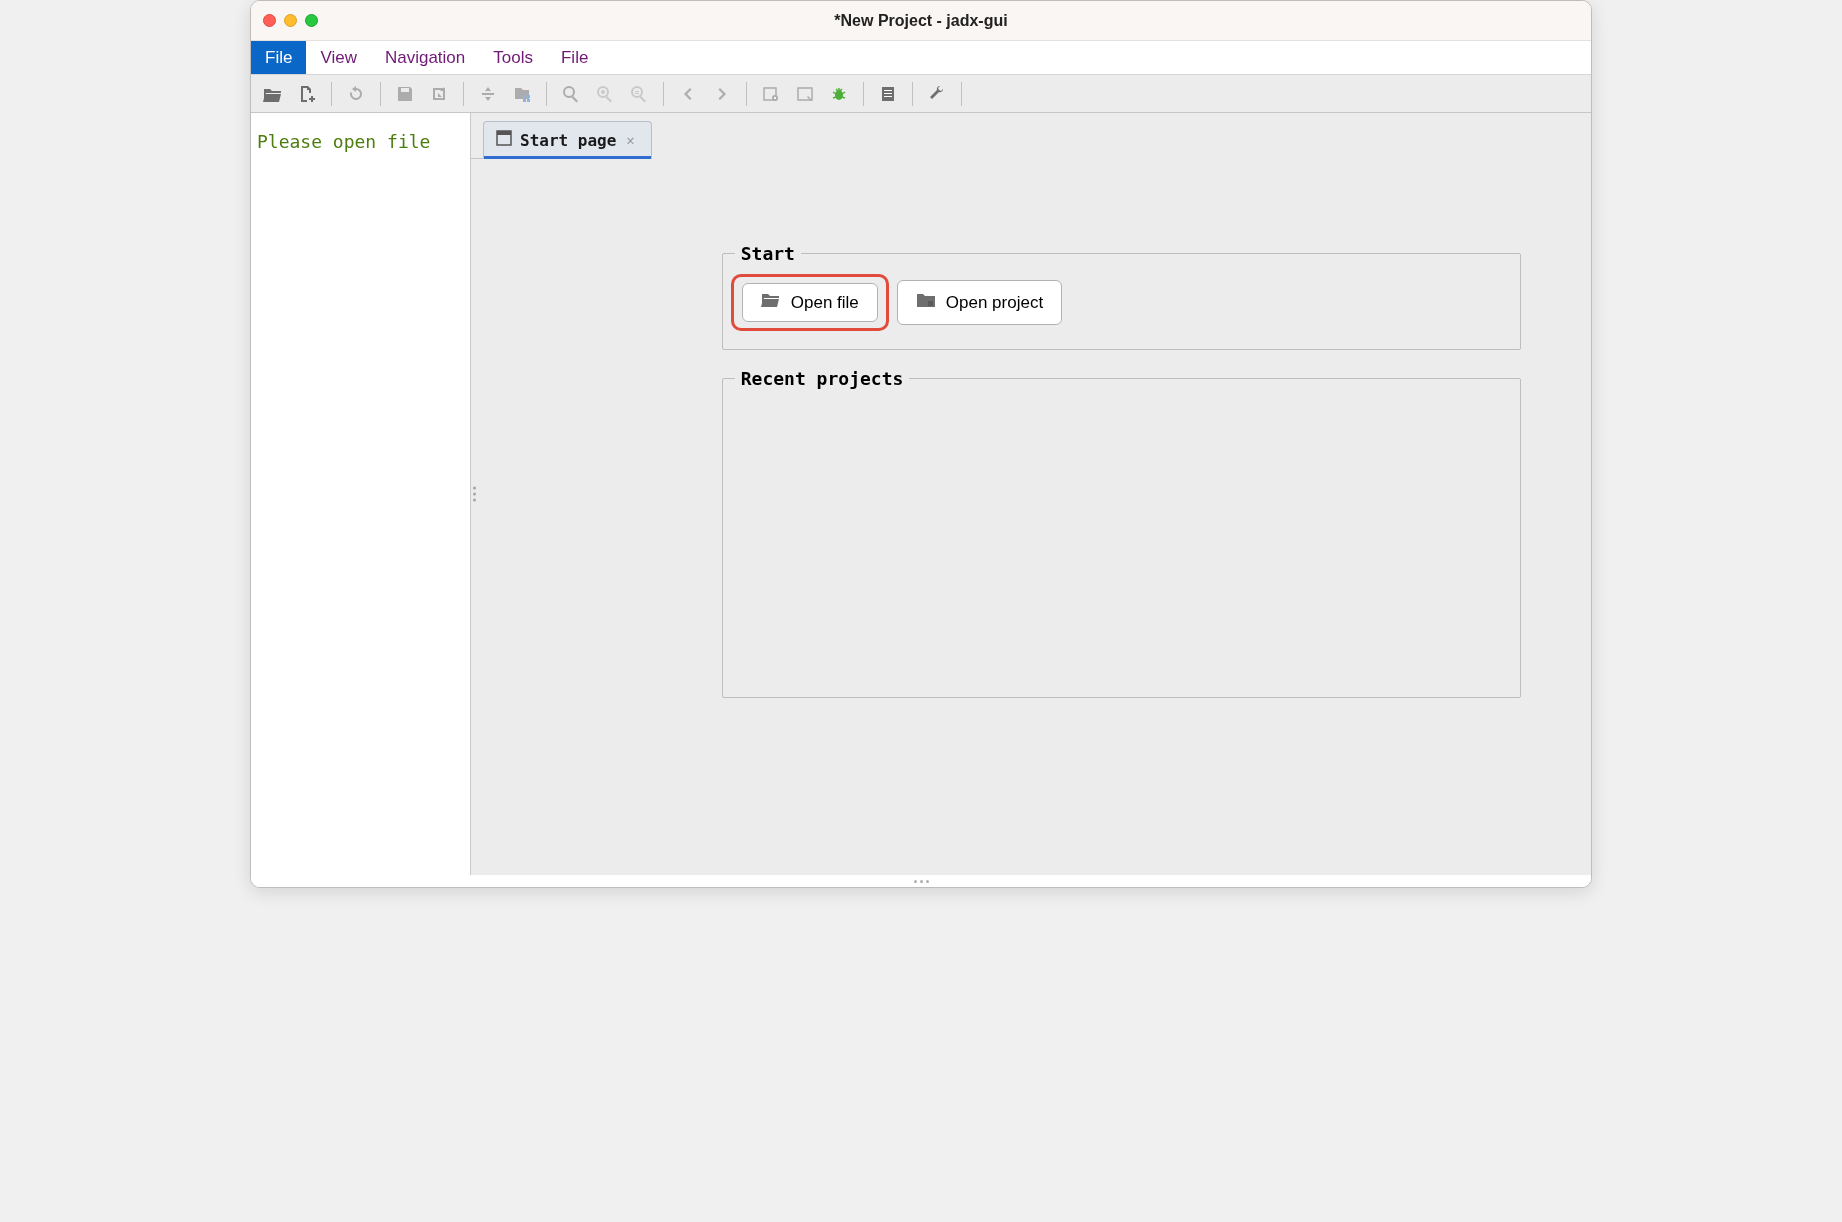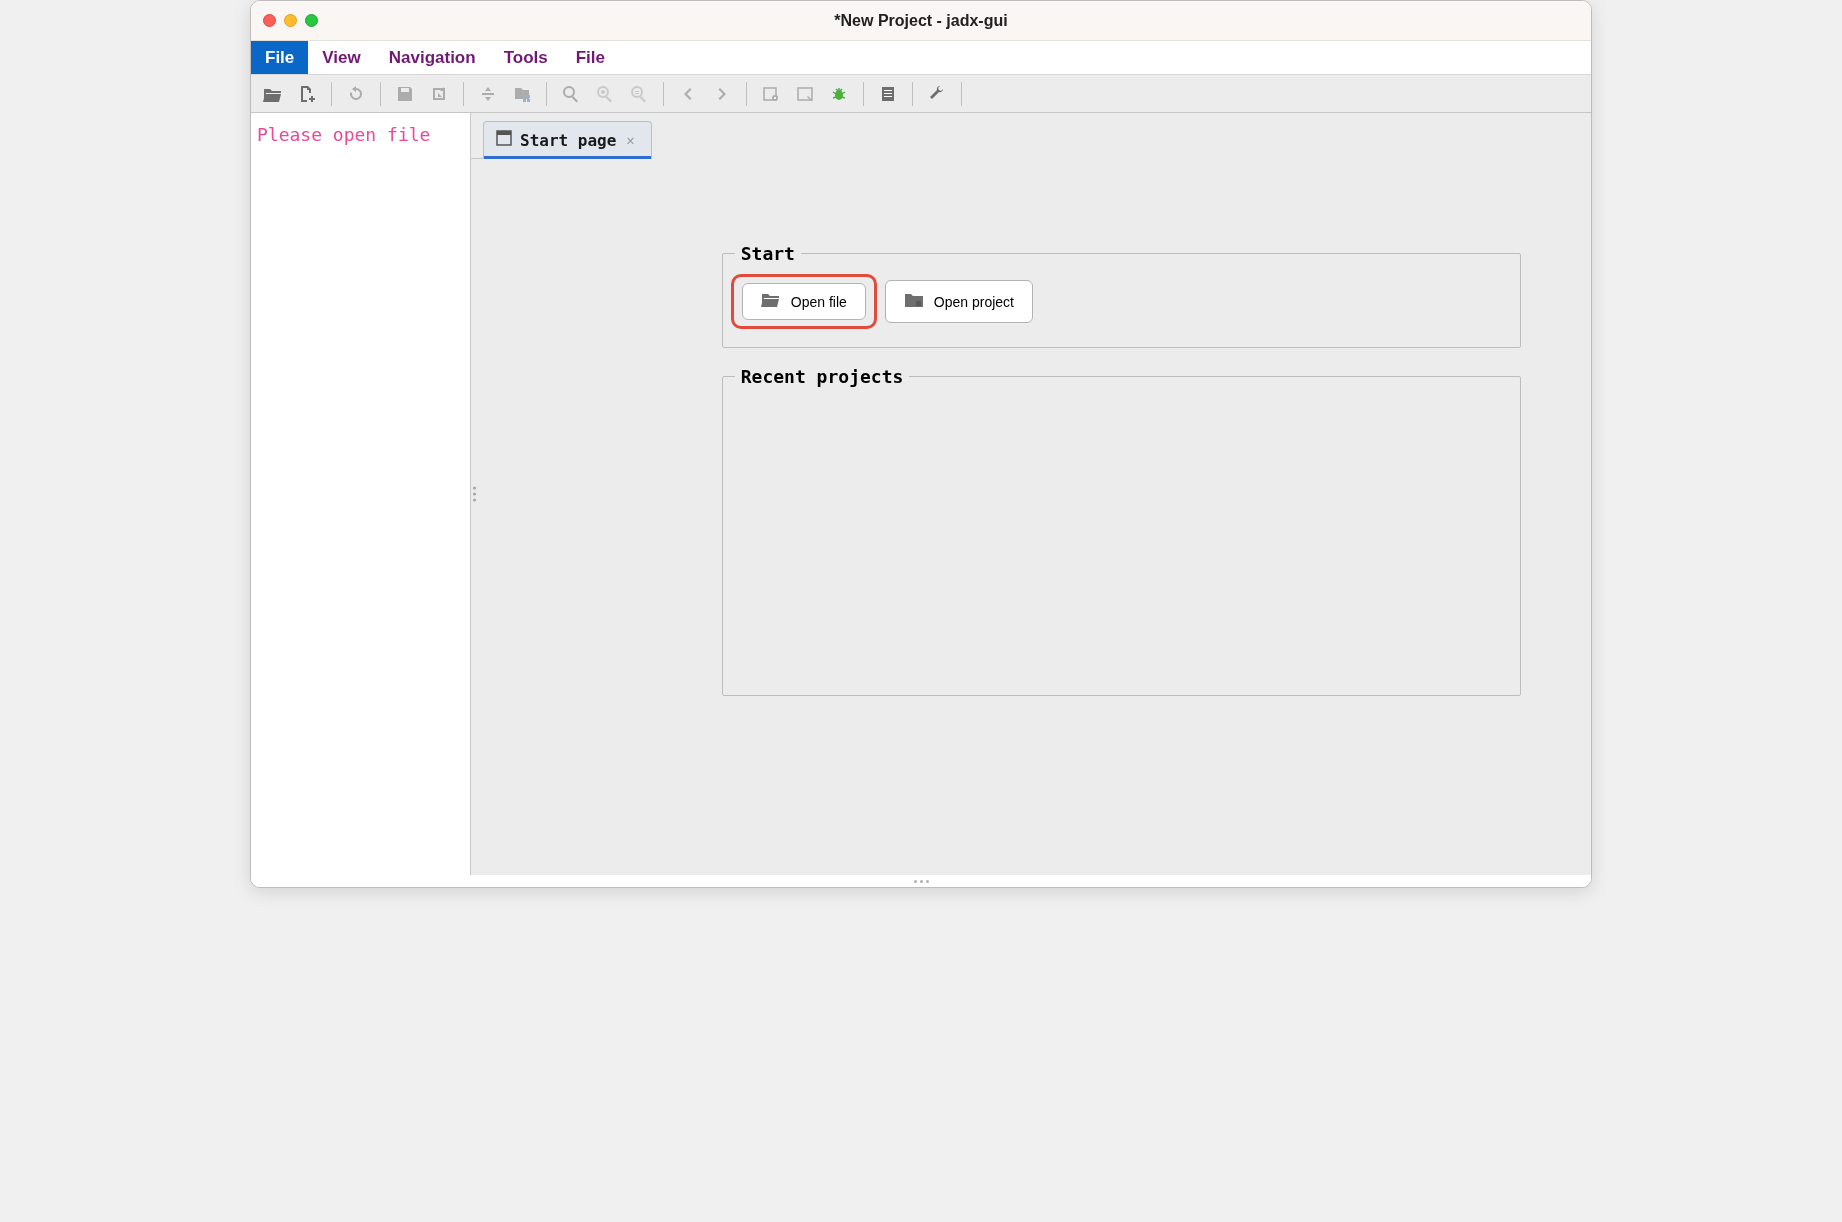--- a/index.html
+++ b/index.html
@@ -39,21 +39,20 @@
     font-size: 16px; font-weight: 600; color: #222;
   }
 
   
   .menubar {
     height: 34px;
     background: #fff;
     border-bottom: 1px solid #d6d6d6;
     display: flex;
     align-items: stretch;
-    font-weight: bold;
   }
   .menubar-item {
     display: flex; align-items: center;
     padding: 0 14px;
     font-size: 17px;
     color: #701a75;
     cursor: default;
   }
   .menubar-item.selected { background: #0a67c8; color: #fff; }
 
@@ -89,22 +88,22 @@
   }
   .sidebar {
     width: 220px;
     background: #fff;
     border-right: 1px solid #c9c9c9;
     position: relative;
   }
   .sidebar-text {
     font-family: Menlo, Consolas, monospace;
     font-size: 18px;
-    padding: 11px 6px;
-    color: #ec4899;
+    padding: 18px 6px;
+    color: #4d7c0f;
   }
   .split-handle {
     position: absolute;
     right: -6px; top: 50%;
     transform: translateY(-50%);
     display: flex; flex-direction: column; gap: 3px;
     cursor: col-resize;
   }
   .split-handle span { width: 3px; height: 3px; background: #a5a5a5; border-radius: 50%; }
 
@@ -171,21 +170,21 @@
     font-weight: 700;
     padding: 0 6px;
     color: #000000;
   }
   .start-buttons { display: flex; gap: 12px; }
   .start-btn {
     background: #fff;
     border: 1px solid #b2b2b2;
     border-radius: 6px;
     padding: 8px 18px;
-    font-size: 14px;
+    font-size: 17px;
     display: flex;
     align-items: center;
     gap: 10px;
     cursor: default;
   }
   .highlight-red {
     border: 3px solid #e04b3b;
     border-radius: 10px;
     padding: 6px 8px;
     margin: -6px -4px;

